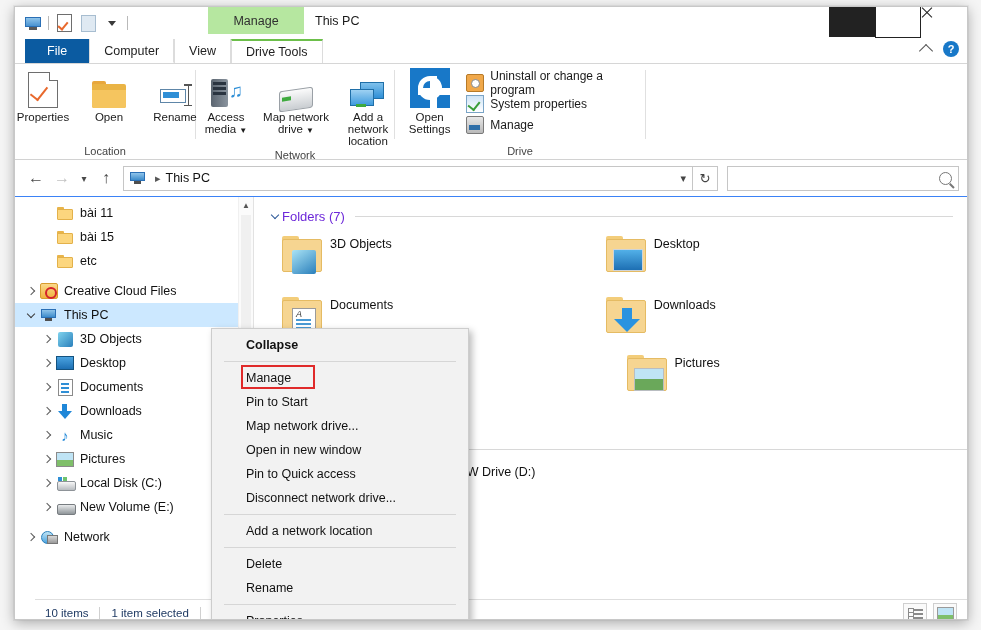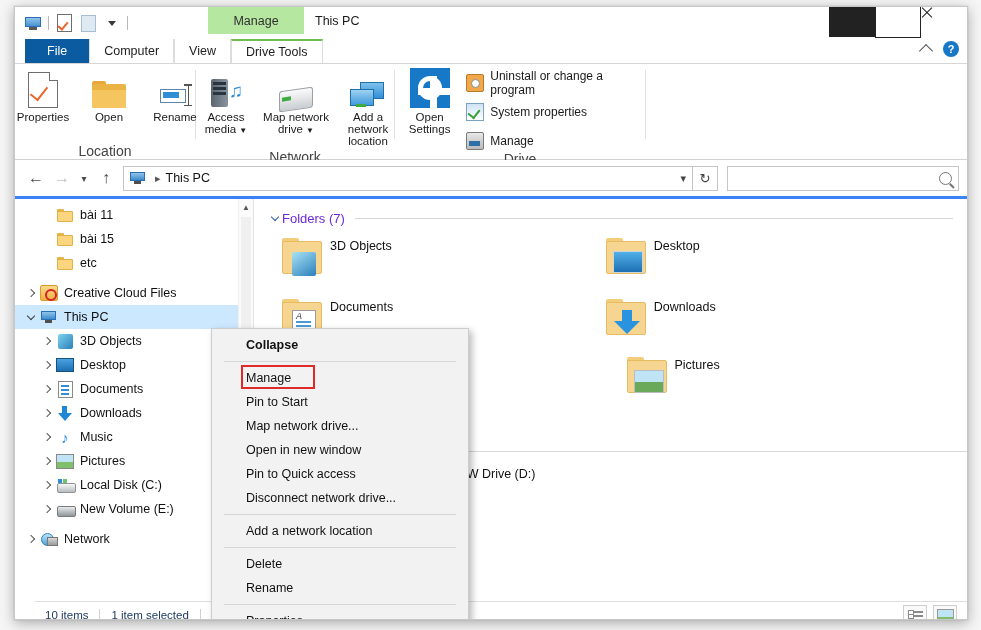--- a/index.html
+++ b/index.html
@@ -59,21 +59,21 @@
   .tab.ctx.inactive{background:#fff;}
   .ribbon-right{position:absolute;right:8px;top:2px;display:flex;align-items:center;gap:12px;}
   .chev-up{width:9px;height:9px;border-left:1.6px solid #555;border-top:1.6px solid #555;transform:rotate(45deg);margin-top:3px;}
   .helpbtn{width:16px;height:16px;border-radius:50%;background:#1878c8;color:#fff;font-size:11px;font-weight:bold;
            display:flex;align-items:center;justify-content:center;}
 
   
   .ribbon{position:relative;height:95px;background:#fff;border-bottom:1px solid #d2d2d2;display:flex;}
   .rgroup{position:relative;height:95px;display:flex;flex-direction:column;align-items:center;}
   .rgroup .body{flex:1;display:flex;align-items:flex-start;padding-top:6px;}
-  .rgroup .gname{height:16px;font-size:14px;color:#444;display:flex;align-items:center;justify-content:center;width:100%;}
+  .rgroup .gname{height:16px;font-size:11px;color:#444;display:flex;align-items:center;justify-content:center;width:100%;}
   .rsep{width:1px;background:#e0e0e0;margin:6px 0 20px 0;}
   .bigbtn{width:60px;display:flex;flex-direction:column;align-items:center;padding:2px 2px;cursor:default;}
   .bigbtn .ico{height:36px;display:flex;align-items:flex-end;justify-content:center;}
   .bigbtn .lbl{font-size:11.5px;text-align:center;line-height:12px;color:#1a1a1a;margin-top:3px;}
   .smallbtn{display:flex;align-items:center;gap:6px;height:21px;padding:0 4px;cursor:default;}
   .smallbtn .lbl{font-size:12px;color:#1a1a1a;}
 
   
   .ic-prop{width:28px;height:34px;border:1.5px solid #6e6e6e;background:#fff;position:relative;}
   .ic-prop:after{content:"";position:absolute;left:5px;top:10px;width:8px;height:15px;border-right:2.5px solid #e8682c;border-bottom:2.5px solid #e8682c;transform:rotate(38deg);}
@@ -123,21 +123,21 @@
   .crumb{font-size:12.5px;color:#111;}
   .crumb-sep{color:#555;font-size:11px;margin:0 5px;}
   .addr-drop{margin-left:auto;color:#444;font-size:11px;padding-right:2px;}
   .refresh{width:24px;height:23px;display:flex;align-items:center;justify-content:center;border:1px solid #c6c6c6;border-left:none;background:#fff;font-size:13px;color:#444;}
   .searchbox{flex:1;height:23px;border:1px solid #c6c6c6;background:#fff;margin-left:9px;display:flex;align-items:center;padding:0 6px;}
   .searchbox input{flex:1;border:none;outline:none;font-family:inherit;font-size:12px;background:transparent;}
   .mag{width:11px;height:11px;border:1.6px solid #777;border-radius:50%;position:relative;}
   .mag:after{content:"";position:absolute;right:-4px;bottom:-3px;width:6px;height:1.6px;background:#777;transform:rotate(45deg);}
 
   
-  .split{position:relative;height:402px;display:flex;border-top:3px solid #3b82f6;}
+  .split{position:relative;height:402px;display:flex;border-top:1px solid #3b82f6;}
   .navpane{width:238px;position:relative;background:#fff;overflow:hidden;}
   .navscroll{position:absolute;right:0;top:0;width:14px;height:100%;background:#fbfbfb;border-left:1px solid #f0f0f0;}
   .navscroll .arrow{width:14px;height:16px;display:flex;align-items:center;justify-content:center;font-size:8px;color:#555;}
   .navscroll .thumb{position:absolute;left:2px;top:18px;width:10px;height:180px;background:#f0f0f0;}
   .vsplit{width:1px;background:#e2e2e2;}
 
   .navitem{height:24px;display:flex;align-items:center;cursor:default;padding-right:16px;}
   .navitem.sel{background:#cce8ff;}
   .navitem .exp{width:16px;display:flex;align-items:center;justify-content:center;font-size:9px;color:#5a5a5a;}
   .navitem .ic{width:20px;display:flex;align-items:center;justify-content:center;margin-right:5px;}
@@ -366,21 +366,21 @@
     <div class="rgroup" style="width:250px">
       <div class="body" style="padding-left:8px;gap:6px;">
         <div class="bigbtn" style="width:52px">
           <div class="ico">
               <div class="ic-gear">
                 <div class="g"></div>
               </div>
             </div>
           <div class="lbl">Open Settings</div>
         </div>
-        <div style="display:flex;flex-direction:column;gap:8px;padding-top:2px;">
+        <div style="display:flex;flex-direction:column;gap:0;padding-top:2px;">
           <div class="smallbtn">
             <div class="ic-sm ic-uninst"></div>
             <div class="lbl">Uninstall or change a program</div>
           </div>
           <div class="smallbtn">
             <div class="ic-sm ic-sysprop"></div>
             <div class="lbl">System properties</div>
           </div>
           <div class="smallbtn">
             <div class="ic-sm ic-manage"></div>

